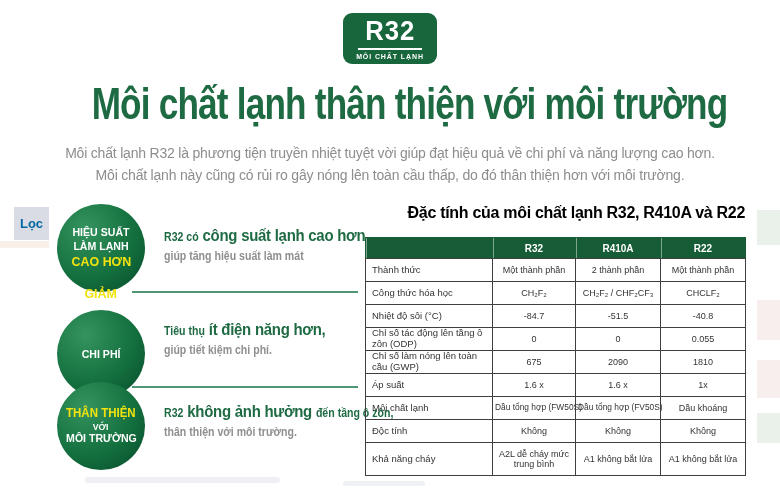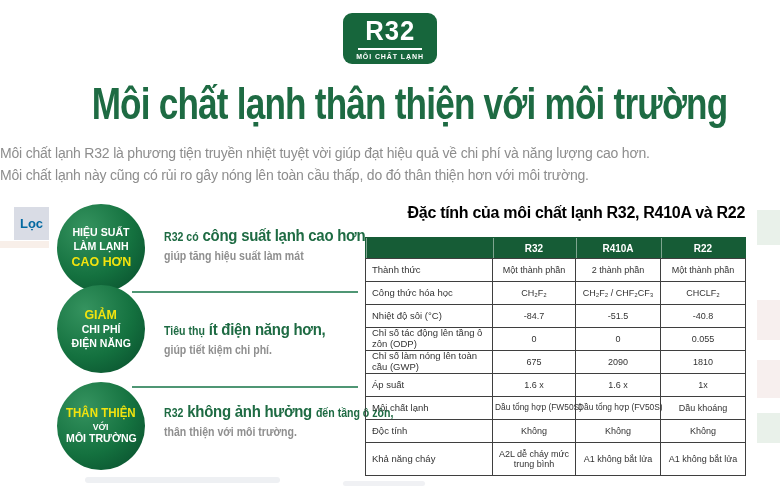--- a/index.html
+++ b/index.html
@@ -10,39 +10,39 @@
   .r32-badge{position:absolute;left:343px;top:13px;width:94px;height:51px;background:#17663c;
              border-radius:9px;display:flex;flex-direction:column;align-items:center;justify-content:center;}
   .r32-big{color:#fff;font-weight:bold;font-size:27px;line-height:1;letter-spacing:1px;transform:scaleX(.95);}
   .r32-line{width:64px;height:2px;background:#fff;margin-top:3px;}
   .r32-sub{color:#fff;font-size:7px;font-weight:bold;letter-spacing:.9px;margin-top:3px;white-space:nowrap;}
 
   
   .title{position:absolute;top:79px;left:0;width:780px;text-align:center;margin:2px;color:#1e6b43;
          font-size:45px;font-weight:bold;line-height:1;}
   .title>span{display:inline-block;transform:scaleX(.78);transform-origin:center;letter-spacing:-1px;white-space:nowrap;}
-  .desc{position:absolute;top:142px;left:0;width:780px;color:#8d8d8d;
+  .desc{position:absolute;top:142px;left:0;width:780px;text-align:center;color:#8d8d8d;
         font-size:14px;line-height:22px;margin:0;letter-spacing:-.2px;}
 
   
   .filter-chip{position:absolute;left:14px;top:207px;width:35px;height:33px;background:#d9dce5;
                color:#0369a1;font-weight:bold;font-size:13px;display:flex;align-items:center;justify-content:center;
                border:none;cursor:pointer;}
   .chip-under{position:absolute;left:0;top:241px;width:49px;height:7px;background:#f8efe9;}
 
   
   .benefit-circle{position:absolute;left:57px;width:88px;height:88px;border-radius:50%;
                   background:radial-gradient(circle at 32% 28%, #35935f 0%, #14713f 55%, #07492a 100%);
                   display:flex;flex-direction:column;align-items:center;justify-content:center;
                   color:#fff;font-weight:bold;text-align:center;line-height:1.2;}
   .benefit-circle span{display:block;transform:scaleX(.92);white-space:nowrap;}
   .cw{font-size:11.5px;}
   .cw-sm{font-size:9.5px;}
   .cy{color:#f2e30e;font-size:13.5px;}
-  .b1{top:204px;} .b2{top:285px;} .b3{top:382px;}
+  .b1{top:204px;} .b2{top:310px;gap:46px;} .b3{top:382px;}
 
   .benefit-text{position:absolute;left:164px;width:230px;}
   .t1{top:226px;} .t2{top:320px;} .t3{top:402px;}
   .b-line1{display:inline-block;transform:scaleX(.88);transform-origin:left;color:#1e6b43;white-space:nowrap;}
   .b-line1 .lead{font-size:12px;font-weight:bold;}
   .b-line1 .hl{font-size:17px;font-weight:bold;letter-spacing:-.3px;}
   .b-line2{display:block;transform:scaleX(.88);transform-origin:left;color:#8f8f8f;
            font-size:12px;font-weight:bold;margin-top:3px;white-space:nowrap;}
   .divider{position:absolute;left:132px;width:226px;height:2px;background:#4f9674;}
   .d1{top:291px;} .d2{top:386px;}

